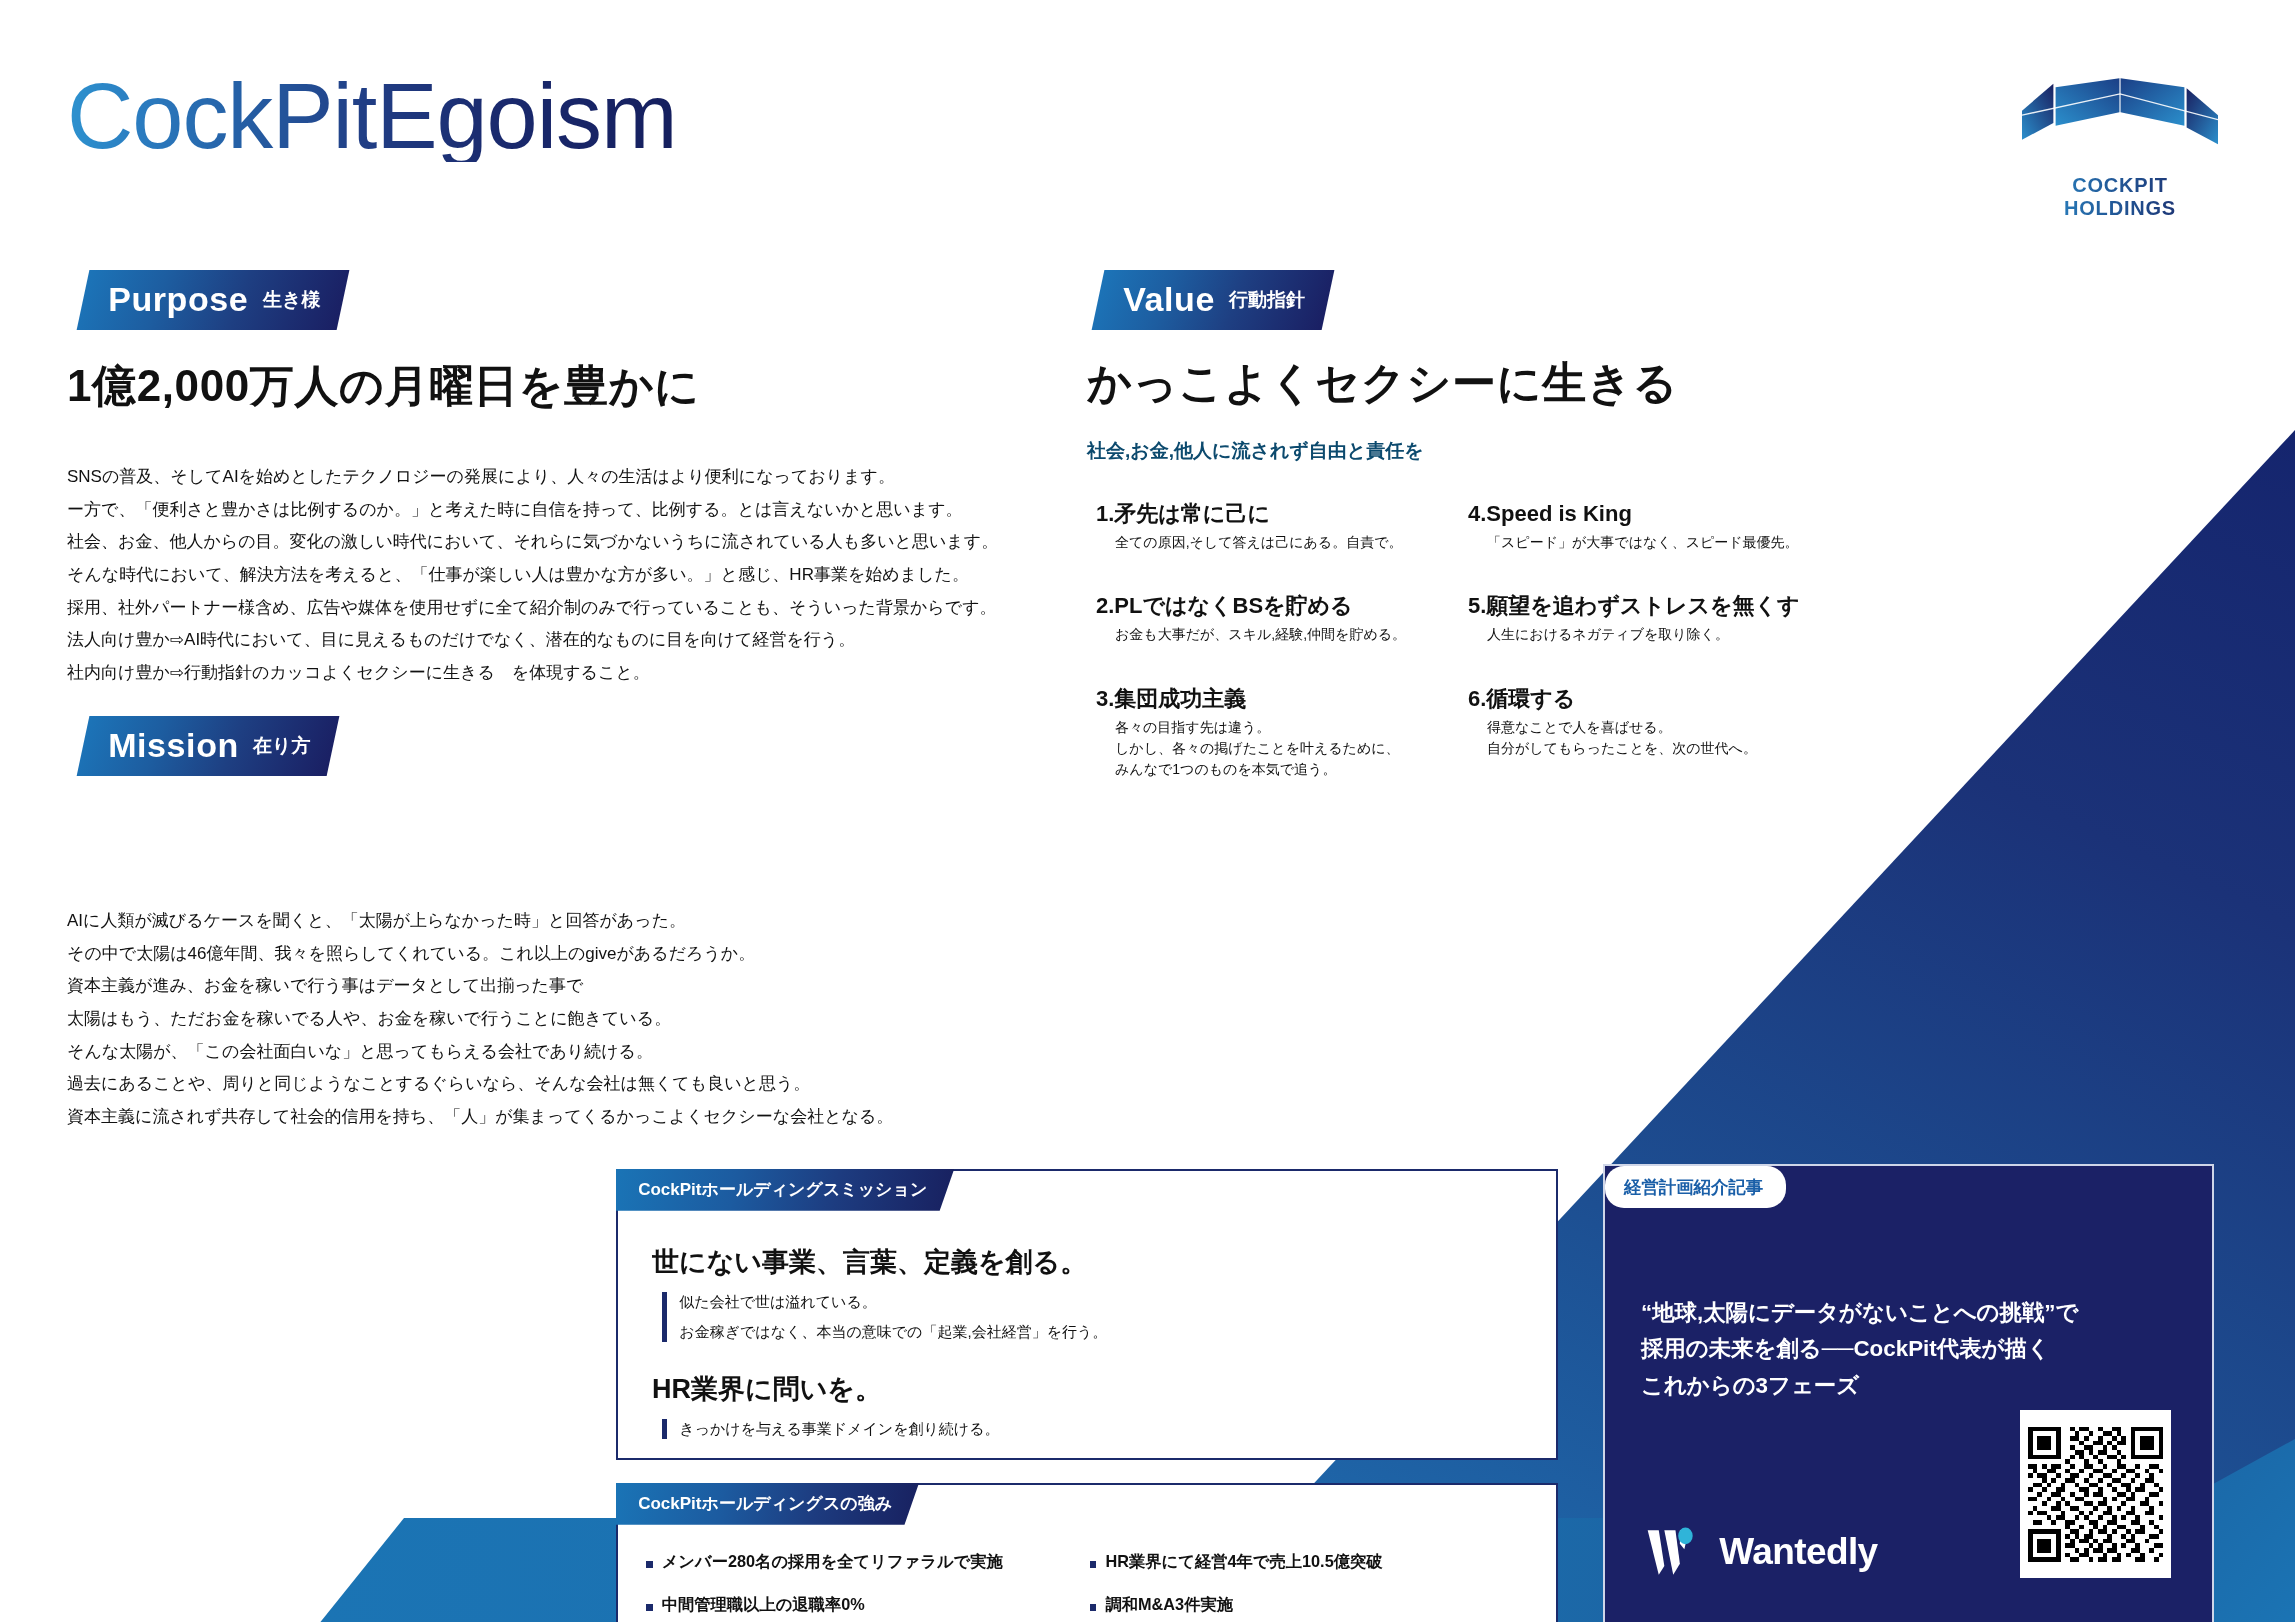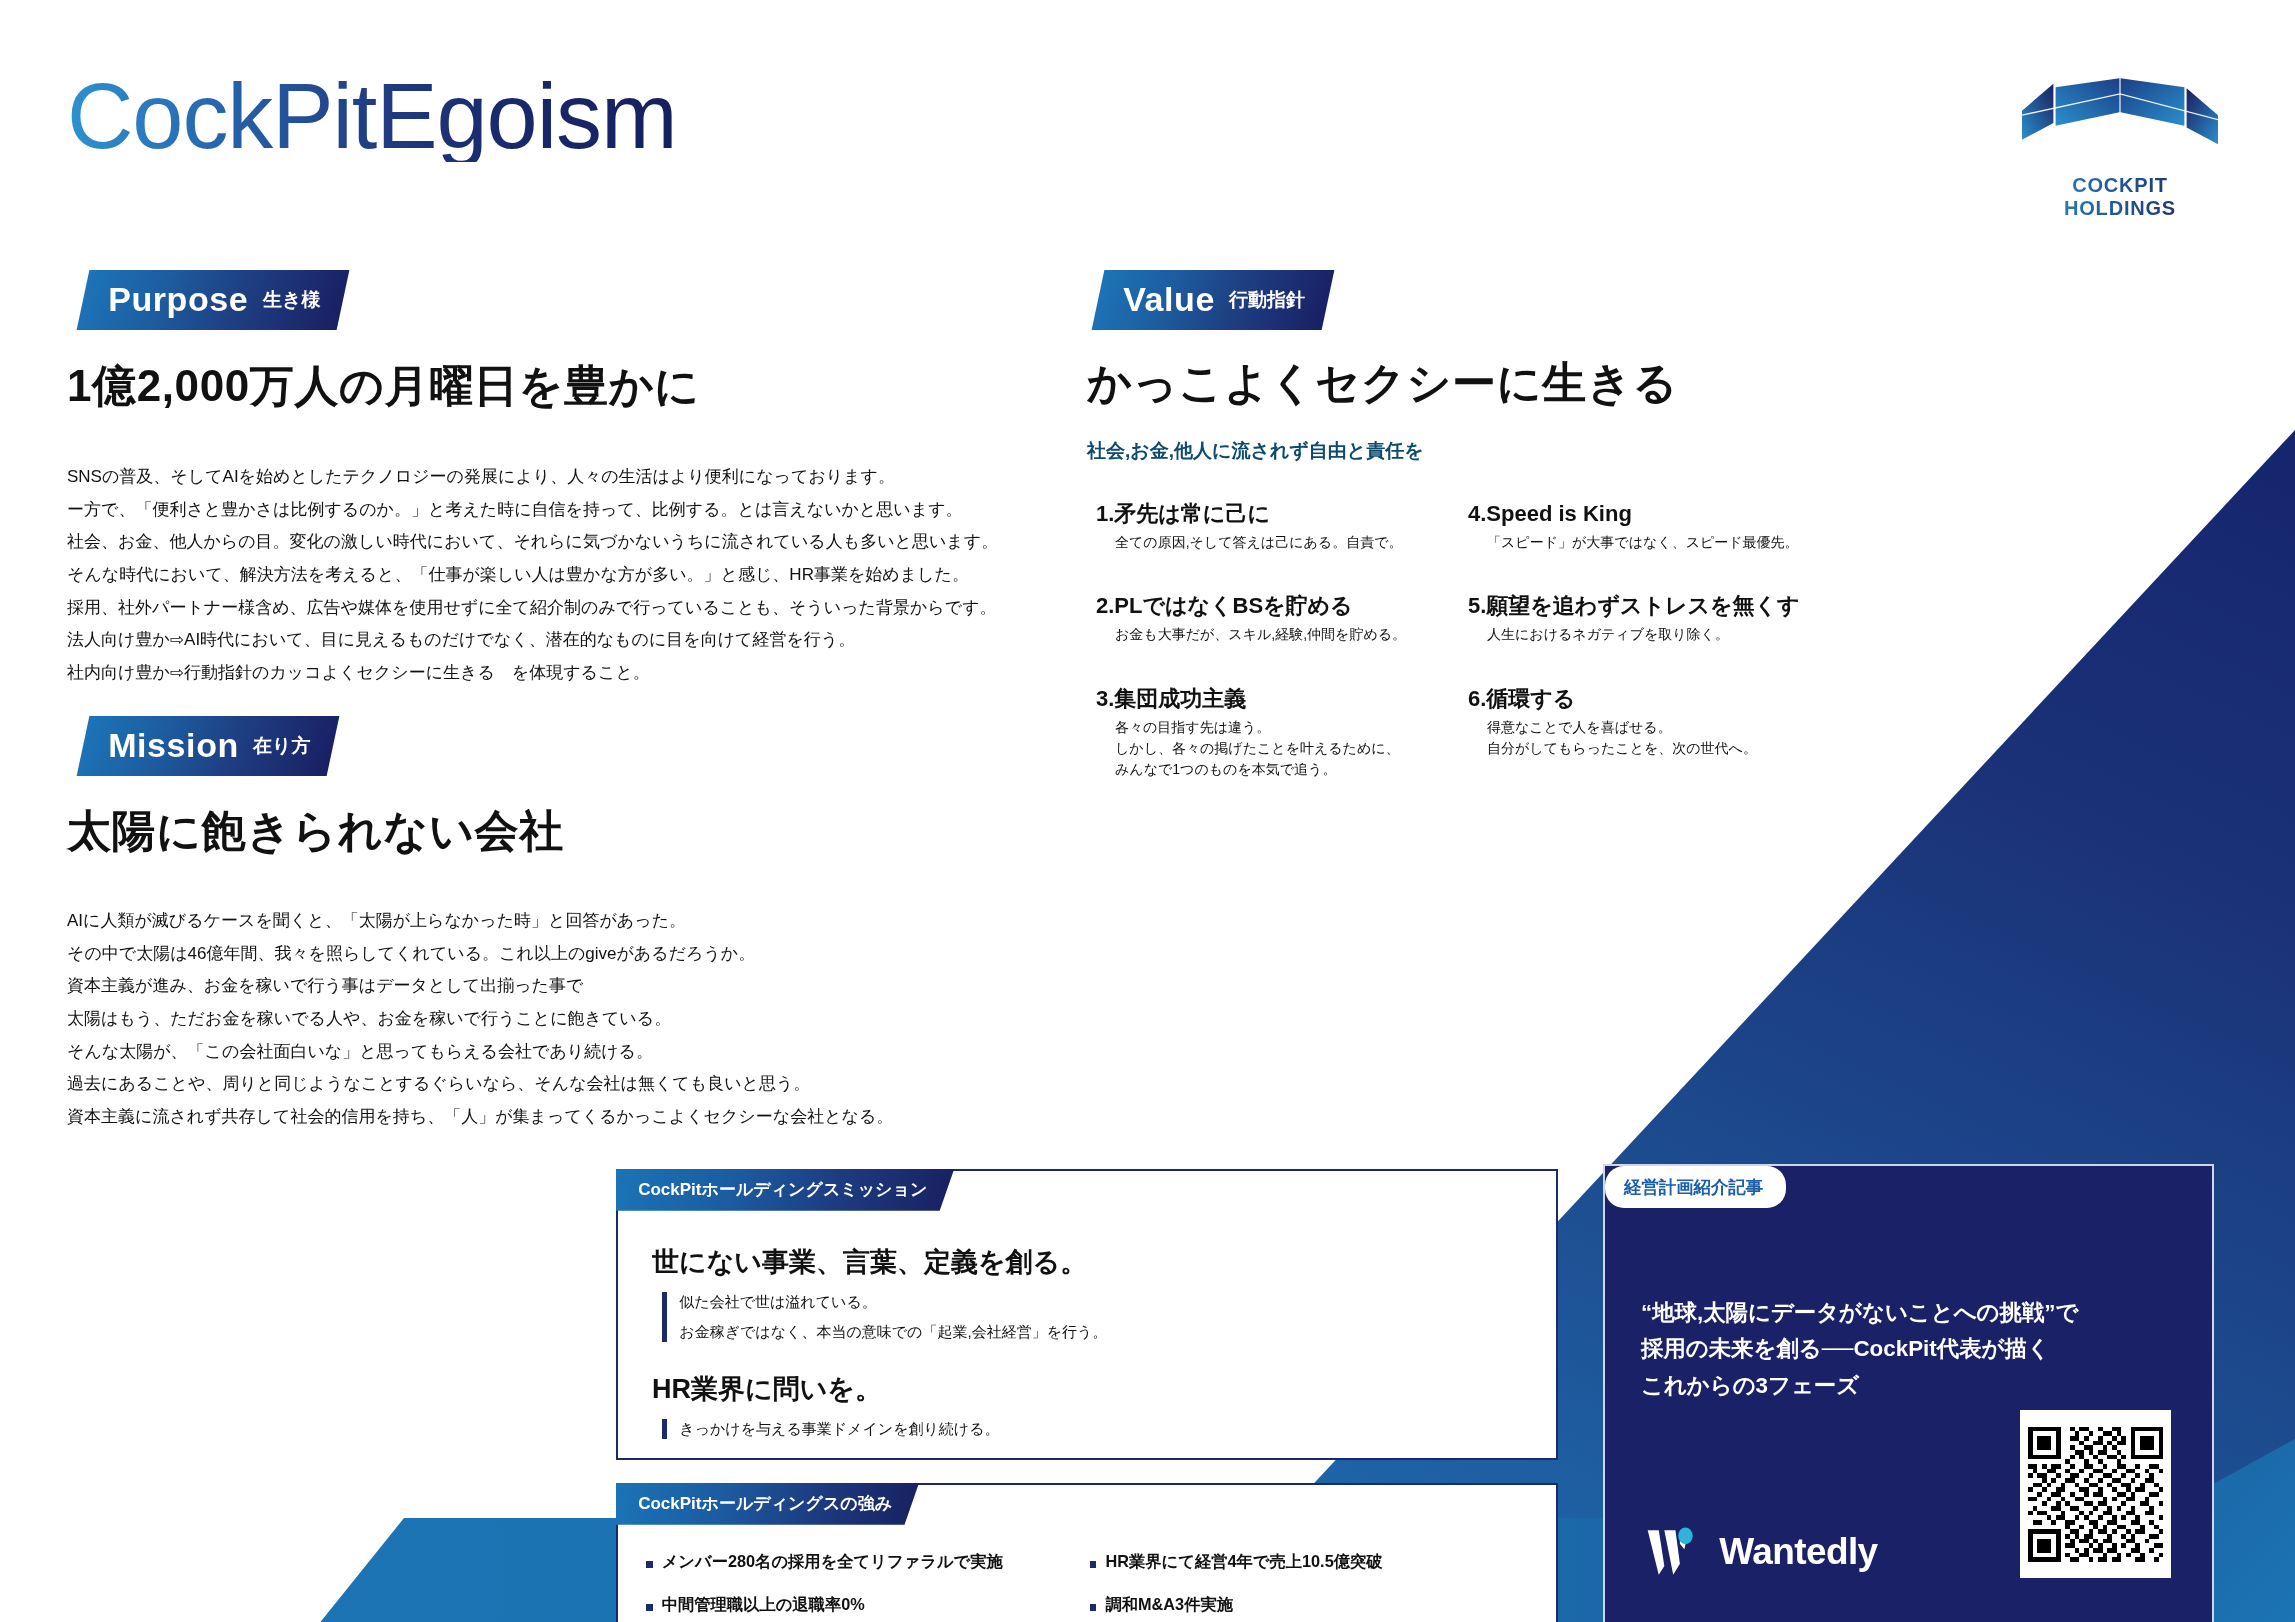--- a/index.html
+++ b/index.html
@@ -164,21 +164,20 @@
 ー方で、「便利さと豊かさは比例するのか。」と考えた時に自信を持って、比例する。とは言えないかと思います。
 社会、お金、他人からの目。変化の激しい時代において、それらに気づかないうちに流されている人も多いと思います。
 そんな時代において、解決方法を考えると、「仕事が楽しい人は豊かな方が多い。」と感じ、HR事業を始めました。
 採用、社外パートナー様含め、広告や媒体を使用せずに全て紹介制のみで行っていることも、そういった背景からです。
 法人向け豊か⇨AI時代において、目に見えるものだけでなく、潜在的なものに目を向けて経営を行う。
 社内向け豊か⇨行動指針のカッコよくセクシーに生きる　を体現すること。</div>
 
   <div class="badge" style="left:83px;top:673px;">
     <span class="en">Mission</span><span class="jp">在り方</span>
   </div>
-  <div class="hl" style="left:67px;top:759px;">太陽に飽きられない会社</div>
   <div class="body-text" style="left:67px;top:862px;width:986px;">AIに人類が滅びるケースを聞くと、「太陽が上らなかった時」と回答があった。
 その中で太陽は46億年間、我々を照らしてくれている。これ以上のgiveがあるだろうか。
 資本主義が進み、お金を稼いで行う事はデータとして出揃った事で
 太陽はもう、ただお金を稼いでる人や、お金を稼いで行うことに飽きている。
 そんな太陽が、「この会社面白いな」と思ってもらえる会社であり続ける。
 過去にあることや、周りと同じようなことするぐらいなら、そんな会社は無くても良いと思う。
 資本主義に流されず共存して社会的信用を持ち、「人」が集まってくるかっこよくセクシーな会社となる。</div>
 
   <div class="badge" style="left:1098px;top:227px;">
     <span class="en">Value</span><span class="jp">行動指針</span>

